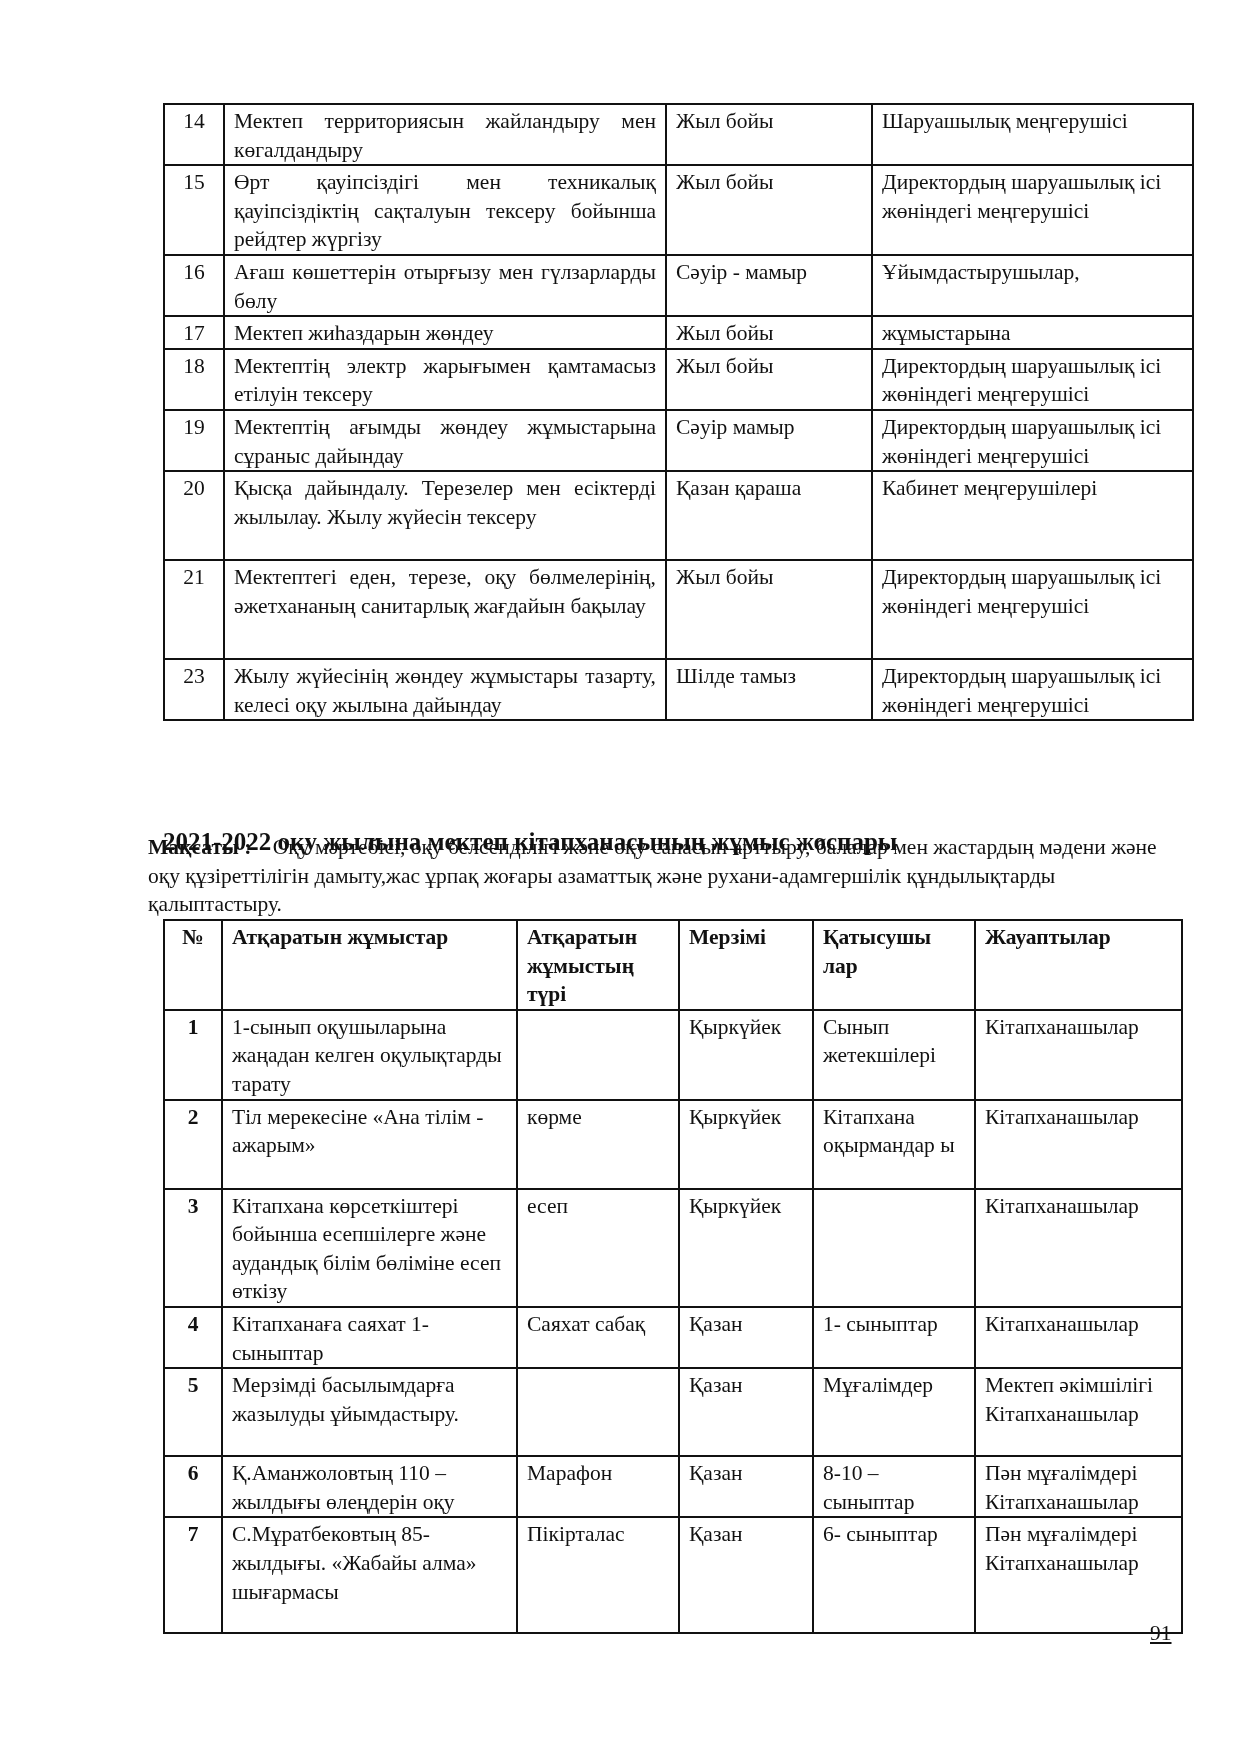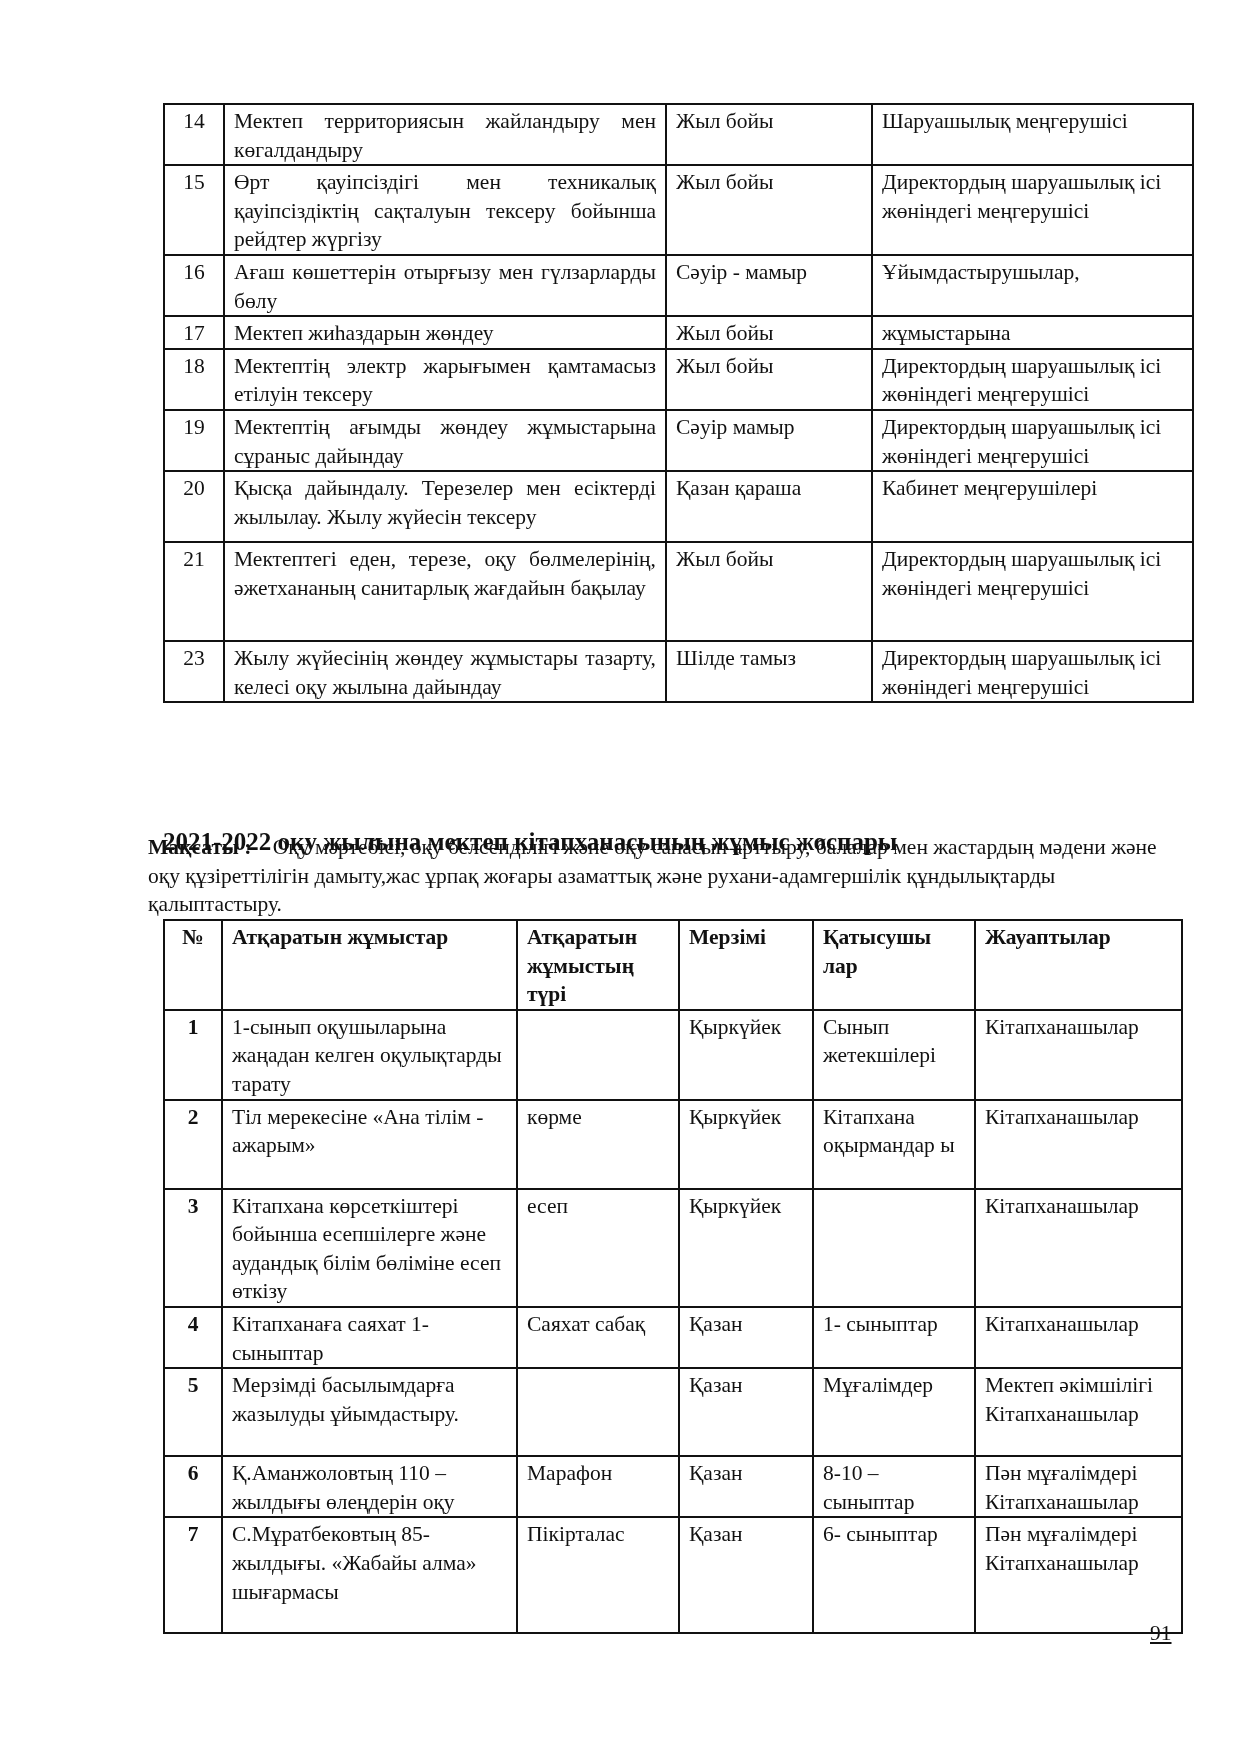--- a/index.html
+++ b/index.html
@@ -61,21 +61,21 @@
         <td class="just">Мектептің электр жарығымен қамтамасыз етілуін тексеру</td>
         <td>Жыл бойы</td>
         <td>Директордың шаруашылық ісі жөніндегі меңгерушісі</td>
       </tr>
       <tr style="height: 57px;">
         <td class="num">19</td>
         <td class="just">Мектептің ағымды жөндеу жұмыстарына сұраныс дайындау</td>
         <td>Сәуір мамыр</td>
         <td>Директордың шаруашылық ісі жөніндегі меңгерушісі</td>
       </tr>
-      <tr style="height: 71px;">
+      <tr style="height: 89px;">
         <td class="num">20</td>
         <td class="just">Қысқа дайындалу. Терезелер мен есіктерді жылылау. Жылу жүйесін тексеру</td>
         <td>Қазан қараша</td>
         <td>Кабинет меңгерушілері</td>
       </tr>
       <tr style="height: 99px;">
         <td class="num">21</td>
         <td class="just">Мектептегі еден, терезе, оқу бөлмелерінің, әжетхананың санитарлық жағдайын бақылау</td>
         <td>Жыл бойы</td>
         <td>Директордың шаруашылық ісі жөніндегі меңгерушісі</td>

